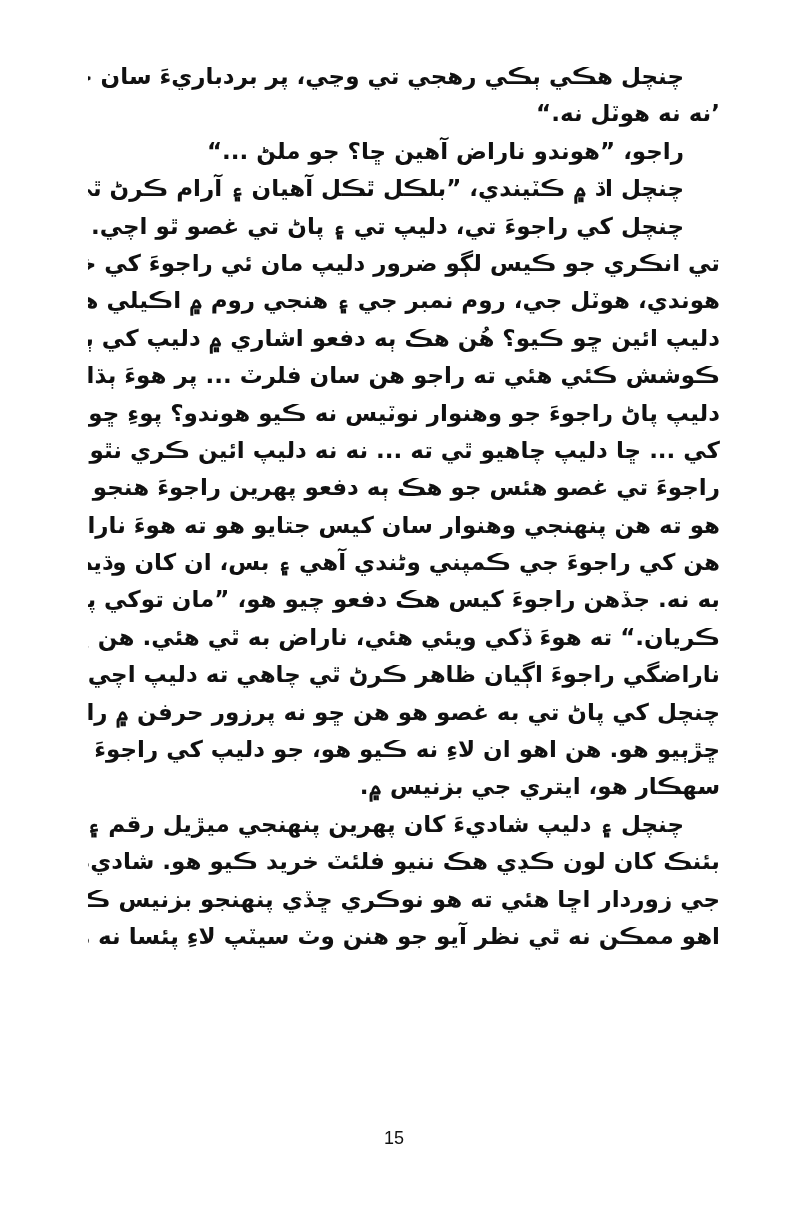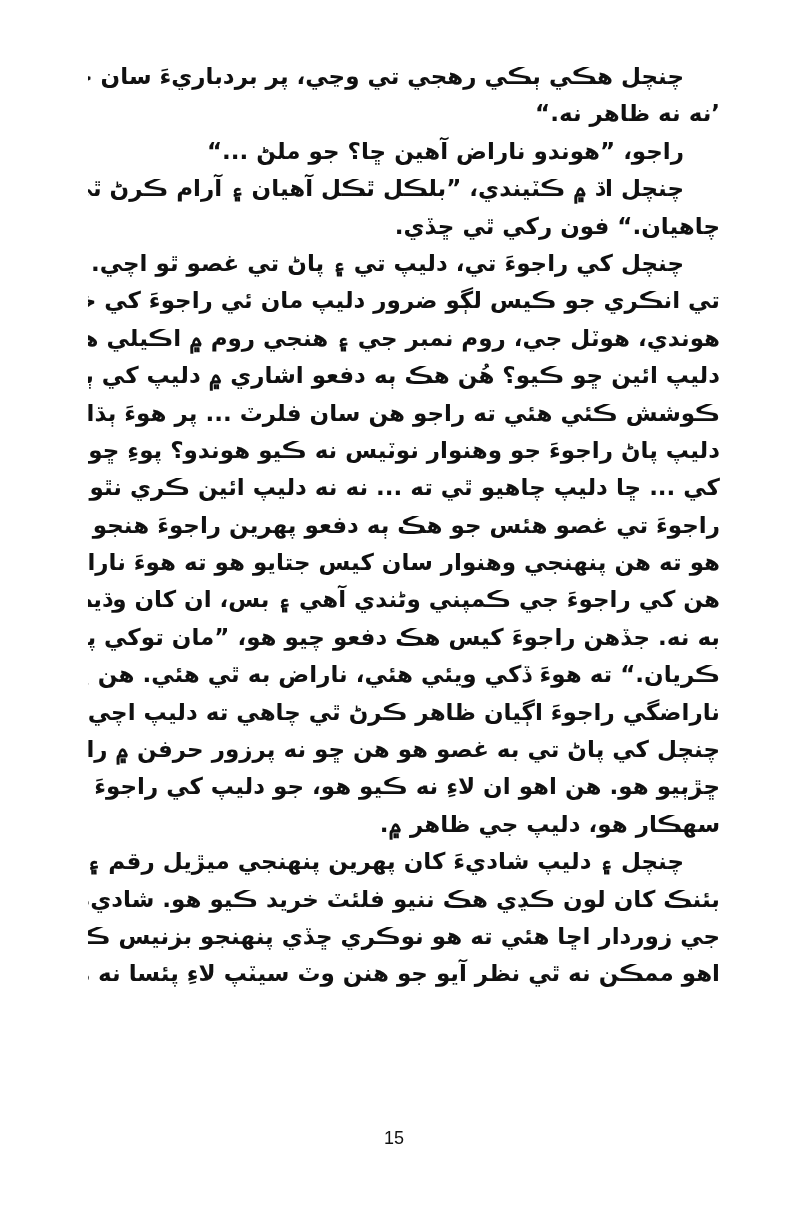--- a/index.html
+++ b/index.html
@@ -16,39 +16,38 @@
     .page-number {
       position: absolute; left: 0; width: 788px; top: 1128px; text-align: center;
       font-family: "Liberation Sans", sans-serif; font-size: 18px; color: #111111;
     }
   </style>
 </head>
 <body>
 
 <div class="page">
   <div class="line indent">چنچل هڪي ٻڪي رهجي تي وڃي، پر بردباريءَ سان چوي ٿي،</div>
-  <div class="line last">’نه نه ظاهر نه.“</div>
+  <div class="line last">’نه نه هوٽل نه.“</div>
   <div class="line indent last">راجو، ”هوندو ناراض آهين ڇا؟ جو ملڻ ...“</div>
   <div class="line indent">چنچل اڌ ۾ ڪٽيندي، ”بلڪل ٿڪل آهيان ۽ آرام ڪرڻ ٿي</div>
-  <div class="line last">چاهيان.“ فون رکي ٿي ڇڏي.</div>
   <div class="line indent">چنچل کي راجوءَ تي، دليپ تي ۽ پاڻ تي غصو ٿو اچي. دليپ</div>
   <div class="line">تي انڪري جو ڪيس لڳو ضرور دليپ مان ئي راجوءَ کي خبر پيئي</div>
   <div class="line">هوندي، هوٽل جي، روم نمبر جي ۽ هنجي روم ۾ اڪيلي هجڻ جي.</div>
   <div class="line">دليپ ائين ڇو ڪيو؟ هُن هڪ ٻه دفعو اشاري ۾ دليپ کي ٻڌائڻ جي</div>
   <div class="line">ڪوشش ڪئي هئي ته راجو هن سان فلرٽ ... پر هوءَ ٻڌائي يا نه ڇا</div>
   <div class="line">دليپ پاڻ راجوءَ جو وهنوار نوٽيس نه ڪيو هوندو؟ پوءِ ڇو هن راجوءَ</div>
   <div class="line">کي ... ڇا دليپ چاهيو ٿي ته ... نه نه دليپ ائين ڪري نٿو سگهي.</div>
   <div class="line">راجوءَ تي غصو هئس جو هڪ ٻه دفعو پهرين راجوءَ هنجو هٿ پڪڙيو</div>
   <div class="line">هو ته هن پنهنجي وهنوار سان کيس جتايو هو ته هوءَ ناراض آهي.</div>
   <div class="line">هن کي راجوءَ جي ڪمپني وڻندي آهي ۽ بس، ان کان وڌيڪ ڪجهه</div>
   <div class="line">به نه. جڏهن راجوءَ کيس هڪ دفعو چيو هو، ”مان توکي پيار ٿو</div>
   <div class="line">ڪريان.“ ته هوءَ ڏکي ويئي هئي، ناراض به ٿي هئي. هن پنهنجي</div>
   <div class="line">ناراضگي راجوءَ اڳيان ظاهر ڪرڻ ٿي چاهي ته دليپ اچي ويو هو.</div>
   <div class="line">چنچل کي پاڻ تي به غصو هو هن ڇو نه پرزور حرفن ۾ راجوءَ کي</div>
   <div class="line">ڇڙٻيو هو. هن اهو ان لاءِ نه ڪيو هو، جو دليپ کي راجوءَ جو ڪافي</div>
-  <div class="line last">سهڪار هو، دليپ جي ظاهر ۾.</div>
+  <div class="line last">سهڪار هو، ايتري جي بزنيس ۾.</div>
   <div class="line indent">چنچل ۽ دليپ شاديءَ کان پهرين پنهنجي ميڙيل رقم ۽ ڪجهه</div>
   <div class="line">بئنڪ کان لون ڪڍي هڪ ننيو فلئٽ خريد ڪيو هو. شاديءَ بعد دليپ</div>
   <div class="line">جي زوردار اڇا هئي ته هو نوڪري ڇڏي پنهنجو بزنيس ڪري پر</div>
   <div class="line">اهو ممڪن نه ٿي نظر آيو جو هنن وٽ سيٽپ لاءِ پئسا نه هئا. ان وقت</div>
 </div>
 
 <div class="page-number">15</div>
 
 </body></html>

